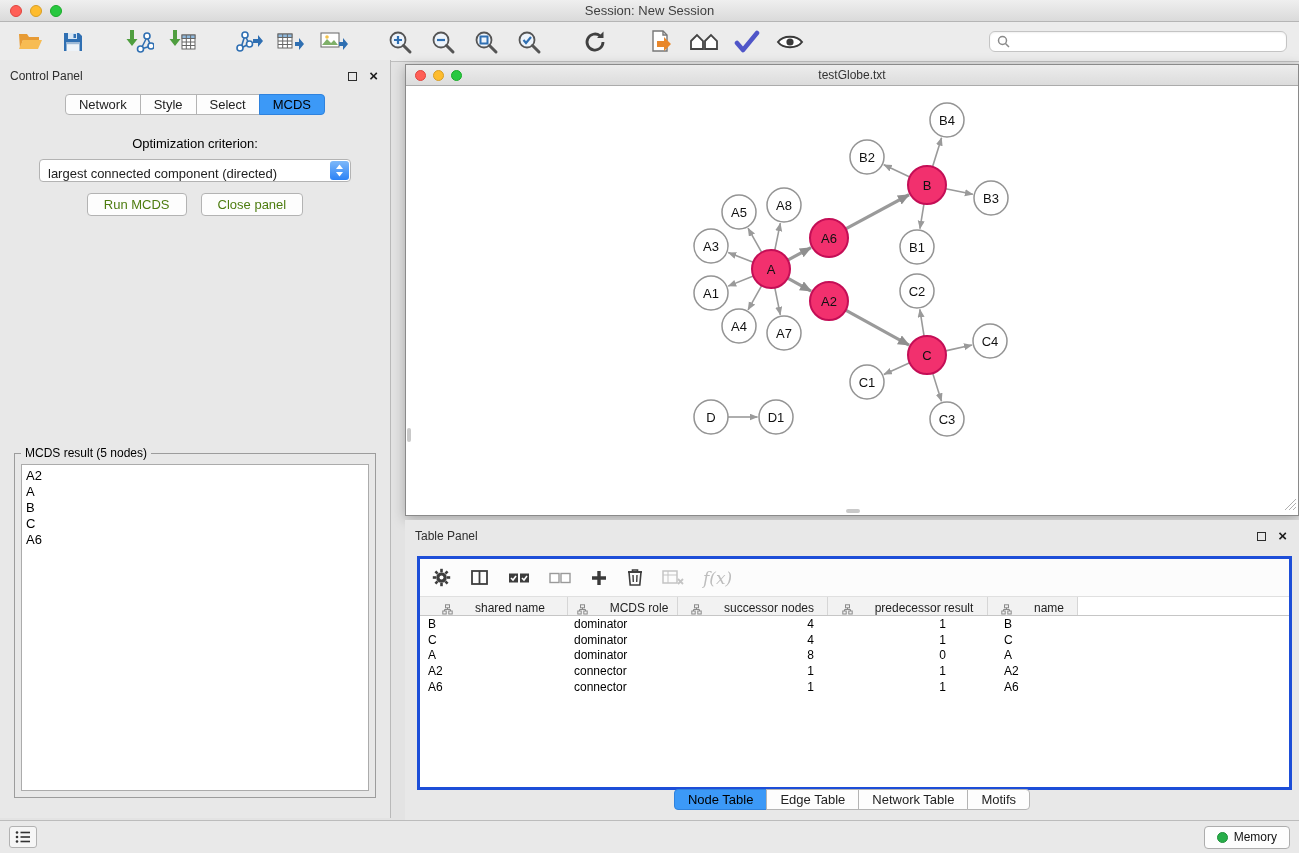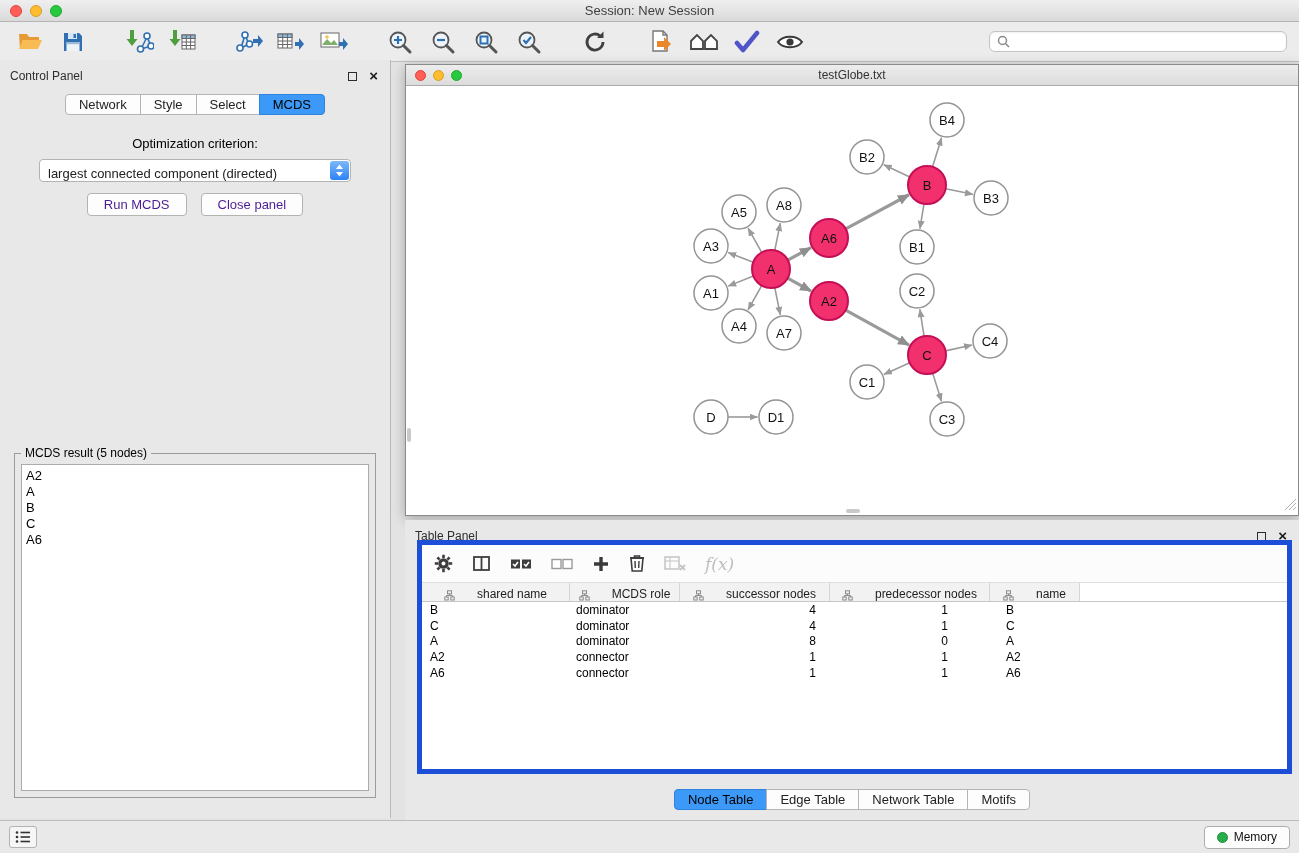--- a/index.html
+++ b/index.html
@@ -30,39 +30,39 @@
   .icon-close{font-size:15px;font-weight:bold;color:#1c1c1c;line-height:10px}
   .seg-tabs{display:flex;justify-content:center;margin-top:6px}
   .seg{display:inline-flex;align-items:center;height:21px;padding:0 13px;background:#fdfdfd;border:1px solid #b4b4b4;font-size:13px;color:#222;margin-left:-1px}
   .seg:first-child{border-radius:4px 0 0 4px;margin-left:0}
   .seg:last-child{border-radius:0 4px 4px 0}
   .seg.active{background:#3c99f7;border-color:#2f82dd;color:#000000}
   .opt-label{text-align:center;margin-top:21px;font-size:13px;color:#000}
   .dropdown{margin:8px auto 0;width:312px;height:23px;background:#fff;border:1px solid #b3b3b3;border-radius:4px;display:flex;align-items:flex-end;padding-left:8px;position:relative;font-size:13px}
   .dd-btn{position:absolute;right:1px;top:1px;width:19px;height:19px;border-radius:3px;background:linear-gradient(#7db8f9,#2c82f6);display:flex;align-items:center;justify-content:center}
   .btn-row{display:flex;justify-content:center;gap:14px;margin-top:11px}
-  .pbtn{height:23px;padding:0 16px;background:#fdfdfd;border:1px solid #b3b3b3;border-radius:4px;font-size:13px;font-family:"Liberation Sans",sans-serif;color:#4c1d95}
+  .pbtn{height:23px;padding:0 16px;background:#fdfdfd;border:1px solid #b3b3b3;border-radius:4px;font-size:13px;font-family:"Liberation Sans",sans-serif;color:#4d7c0f}
   .fieldset{position:absolute;left:14px;right:14px;top:393px;bottom:20px;border:1px solid #9c9c9c}
   .legend{position:absolute;top:-8px;left:6px;background:#e8e8e8;padding:0 4px;font-size:12px;color:#000}
   .result-list{position:absolute;left:6px;right:6px;top:10px;bottom:6px;background:#fff;border:1px solid #ababab;padding:3px 0 0 4px;overflow:hidden}
   .result-item{font-size:13px;line-height:16px;color:#000}
 
   
   .network-window{position:absolute;left:405px;top:64px;width:894px;height:452px;background:#fff;border:1px solid #8a8a8a;box-shadow:0 3px 12px rgba(0,0,0,.28)}
   .nw-titlebar{height:21px;background:linear-gradient(#ededed,#dcdcdc);border-bottom:1px solid #ababab;display:flex;align-items:center;justify-content:center;font-size:12px;color:#333;position:relative}
   .nw-tl{position:absolute;left:9px;top:5px;display:flex;gap:7px}
   .nw-tl span{width:11px;height:11px;border-radius:50%}
   .nw-canvas{position:absolute;left:0;top:21px;right:0;bottom:0;background:#fff;overflow:hidden}
   .nw-grip{position:absolute;right:1px;bottom:1px}
   .scroll-thumb-v{position:absolute;left:1px;top:342px;width:4px;height:14px;background:#c9c9c9;border-radius:2px}
   .scroll-thumb-h{position:absolute;left:440px;bottom:2px;width:14px;height:4px;background:#c9c9c9;border-radius:2px}
 
   
   .table-panel{position:absolute;left:405px;top:520px;width:894px;height:300px;background:#e8e8e8}
-  .table-box{position:absolute;left:12px;right:7px;top:20px;height:234px;background:#fff;border:5px solid #1d4ed8;overflow:hidden}
+  .table-box{position:absolute;left:12px;right:7px;top:36px;height:234px;background:#fff;border:3px solid #1d4ed8;overflow:hidden}
   .tb-toolbar{height:37px;display:flex;align-items:center;gap:19px;padding:0 12px;background:#fcfcfc}
   .ticon{border:none;background:transparent;display:flex;align-items:center;justify-content:center;height:26px}
   .fx{font-family:"DejaVu Serif",serif;font-style:italic;font-size:17px;color:#bdbdbd}
   .tb-header{display:flex;height:20px;background:transparent;border-top:1px solid #e0e0e0;border-bottom:1px solid #c6c6c6}
   .th{display:flex;align-items:flex-end;justify-content:center;gap:22px;font-size:12px;color:#1e1e1e;background:#f2f2f2;border-right:1px solid #d6d6d6}
   .c0{width:148px}.c1{width:110px}.c2{width:150px}.c3{width:160px}.c4{width:90px}
   .tr{display:flex;height:15.7px;align-items:center}
   .td{font-size:12px;color:#000;overflow:hidden;white-space:nowrap}
   .td.c0{padding-left:8px}.td.c1{padding-left:6px}
   .td.c2{text-align:right;padding-right:14px}
@@ -503,21 +503,21 @@
           </svg>
           <span class="th-label">successor nodes</span>
         </div>
         <div class="th c3">
           <svg class="col-ic" width="11" height="11" viewBox="0 0 11 11">
             <rect x="3.5" y="0.8" width="4" height="3" fill="none" stroke="#8a8a8a"></rect>
             <rect x="0.8" y="7" width="3.4" height="3" fill="none" stroke="#8a8a8a"></rect>
             <rect x="6.8" y="7" width="3.4" height="3" fill="none" stroke="#8a8a8a"></rect>
             <path d="M5.5 3.8v1.7M2.5 7V5.5h6V7" fill="none" stroke="#8a8a8a"></path>
           </svg>
-          <span class="th-label">predecessor nodes</span>
+          <span class="th-label">predecessor result</span>
         </div>
         <div class="th c4">
           <svg class="col-ic" width="11" height="11" viewBox="0 0 11 11">
             <rect x="3.5" y="0.8" width="4" height="3" fill="none" stroke="#8a8a8a"></rect>
             <rect x="0.8" y="7" width="3.4" height="3" fill="none" stroke="#8a8a8a"></rect>
             <rect x="6.8" y="7" width="3.4" height="3" fill="none" stroke="#8a8a8a"></rect>
             <path d="M5.5 3.8v1.7M2.5 7V5.5h6V7" fill="none" stroke="#8a8a8a"></path>
           </svg>
           <span class="th-label">name</span>
         </div>

